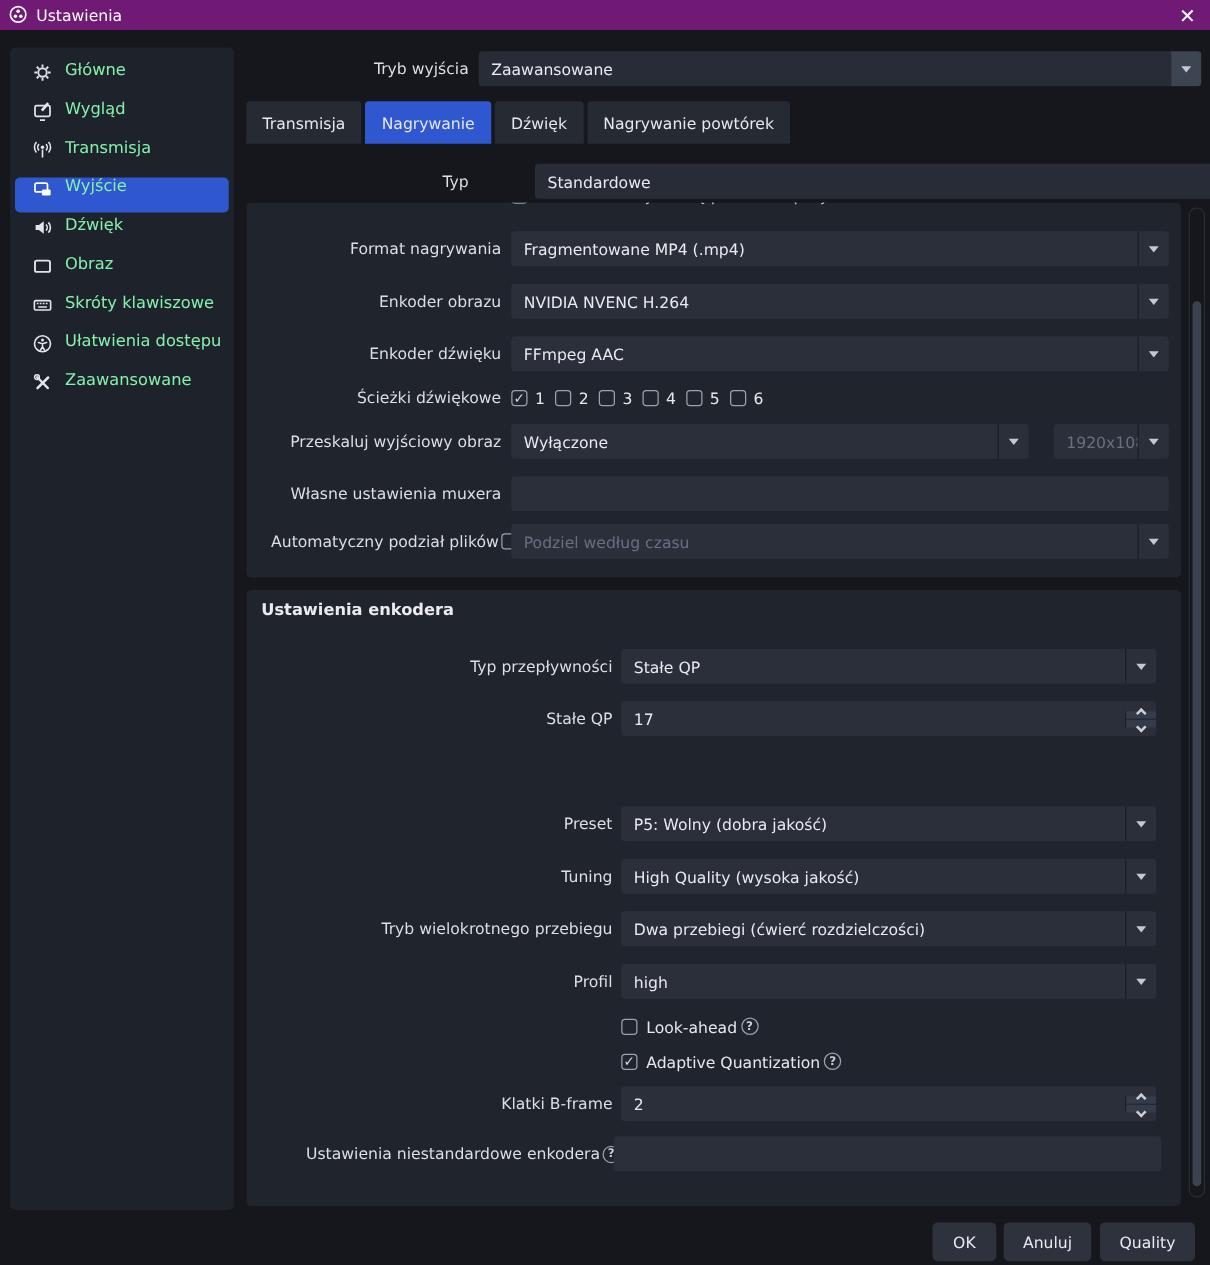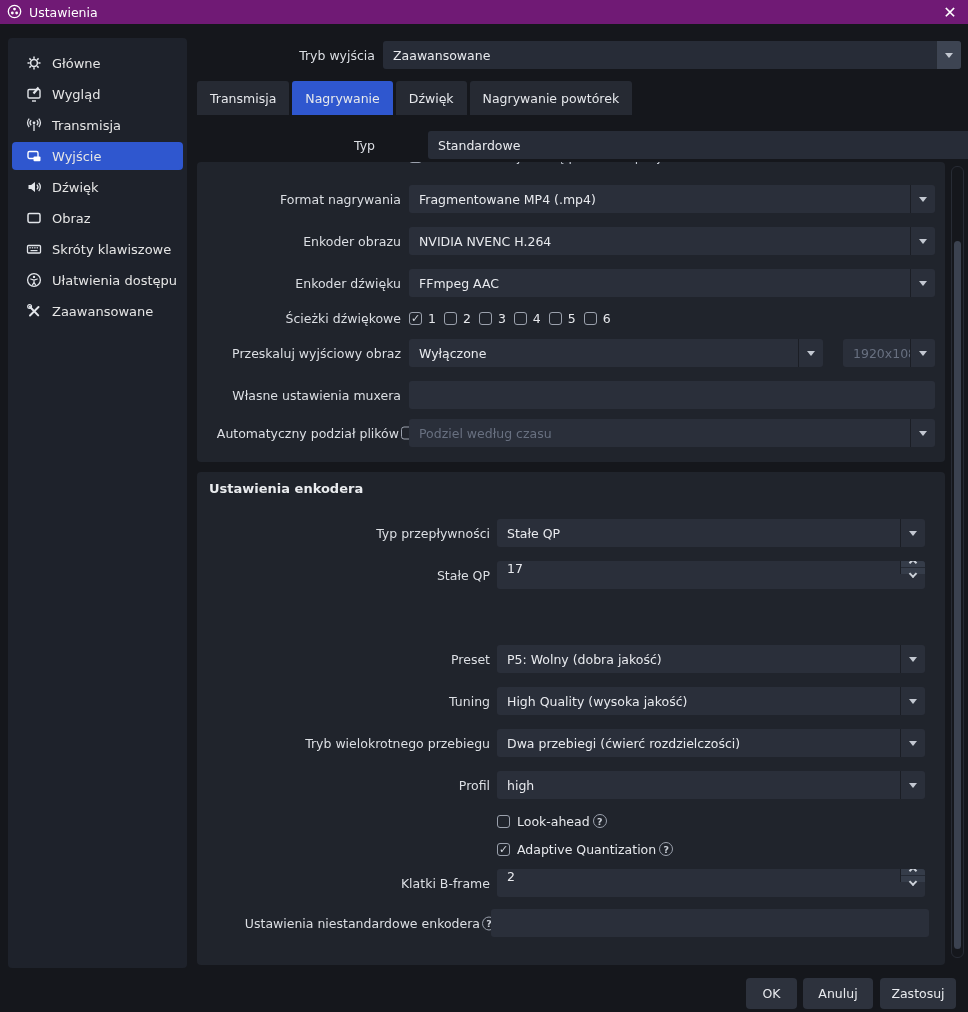--- a/index.html
+++ b/index.html
@@ -10,22 +10,22 @@
   .titlebar { position:absolute; left:0; top:0; width:968px; height:24px; background:#701a75;
     display:flex; align-items:center; padding-left:7px; color:#fff; }
   .titlebar .logo { width:16px; height:16px; margin-right:6px; display:flex; }
   .titlebar .title { font-size:12.5px; color:#fff; }
   .titlebar .close { position:absolute; right:6px; top:0; width:24px; height:24px;
     display:flex; align-items:center; justify-content:center; font-size:16px; color:#fff; }
 
   
   .sidebar { position:absolute; left:8px; top:38px; width:179px; height:930px;
     background:#1e222b; border-radius:4px; padding-top:8px; }
-  .side-item { height:28px; margin:3px 4px; display:flex; align-items:center;
-    padding-left:13px; border-radius:4px; color:#e5e5e5; font-size:13px; }
+  .side-item { height:28px; margin:3px 4px; display:flex; align-items:flex-start;
+    padding-left:13px; border-radius:4px; color:#86efac; font-size:13px; }
   .side-item .sicon { width:17px; height:17px; margin-right:10px; display:flex; align-items:center; justify-content:center; }
   .side-item.selected { background:#2f57cf; }
 
   
   .lbl { position:absolute; top:50%; transform:translateY(-50%); white-space:nowrap;
     font-size:12.5px; color:#dcdfe4; }
 
   
   .dd { display:flex; align-items:stretch; background:#2a2f3a; border-radius:3px; height:28px; overflow:hidden; }
   .dd .val { flex:1; display:flex; align-items:center; padding:0 10px; font-size:12.5px;
@@ -36,21 +36,21 @@
   .dd.top { background:#272c37; }
   .dd.top .arrow { background:#3d4452; }
   .tri { width:0; height:0; border-left:4px solid transparent; border-right:4px solid transparent;
     border-top:5px solid #c3c8d1; }
 
   
   .tin { background:#2a2f3a; border-radius:3px; height:28px; display:flex; align-items:center;
     padding:0 10px; font-size:12.5px; color:#e8eaee; }
 
   
-  .spin { display:flex; align-items:flex-start; background:#2a2f3a; border-radius:3px; height:28px; overflow:hidden;gap:18px; }
+  .spin { display:flex; align-items:center; background:#2a2f3a; border-radius:3px; height:28px; overflow:hidden;gap:18px; }
   .spin .val { flex:1; display:flex; align-items:center; padding:0 10px; font-size:12.5px; color:#e8eaee; }
   .spin .btns { width:25px; display:flex; flex-direction:column; border-left:1px solid rgba(0,0,0,0.35); }
   .spin .btns .b { flex:1; background:#353c49; display:flex; align-items:center; justify-content:center; }
   .spin .btns .b + .b { border-top:1px solid #242933; }
   .chu { width:6px; height:6px; border-left:2px solid #ccd1d9; border-top:2px solid #ccd1d9;
     transform:rotate(45deg) translate(-1px,-1px); }
   .chd { width:6px; height:6px; border-left:2px solid #ccd1d9; border-top:2px solid #ccd1d9;
     transform:rotate(225deg) translate(-2px,-2px); }
 
   
@@ -477,14 +477,14 @@
   </div>
 </div>
 
 <div class="sb-track">
   <div class="sb-thumb"></div>
 </div>
 
 <div class="footer">
   <div class="btn ok">OK</div>
   <div class="btn cancel">Anuluj</div>
-  <div class="btn apply">Zastosuj</div>
+  <div class="btn apply">Quality</div>
 </div>
 
 </body></html>

